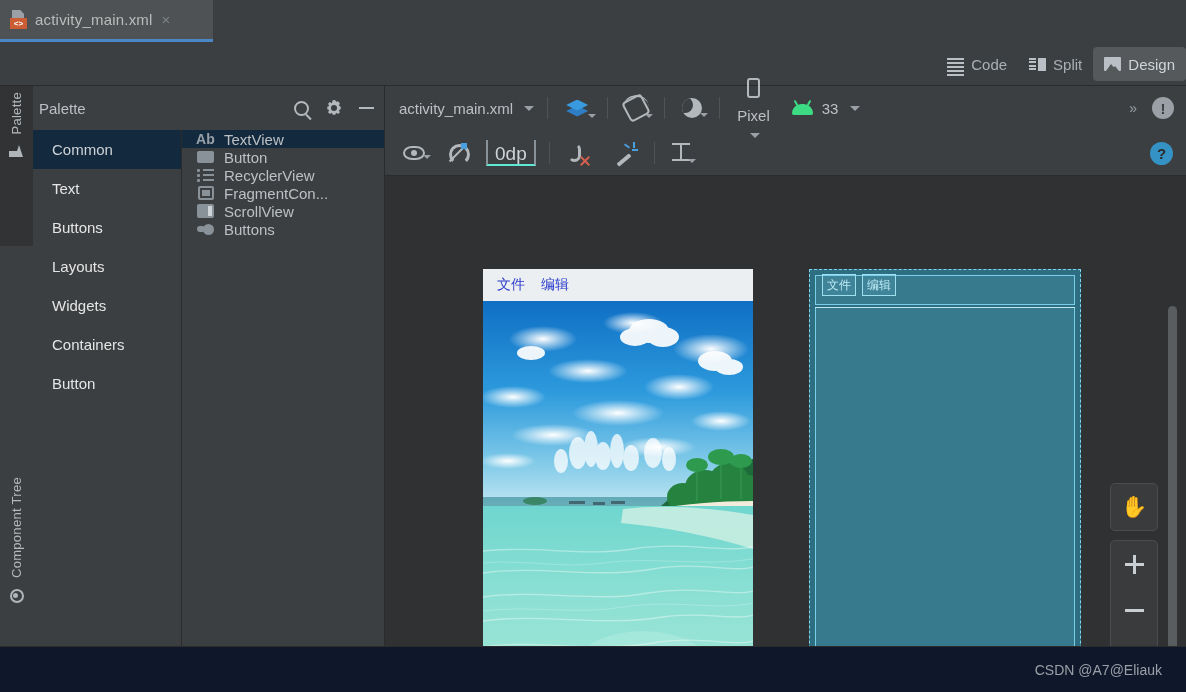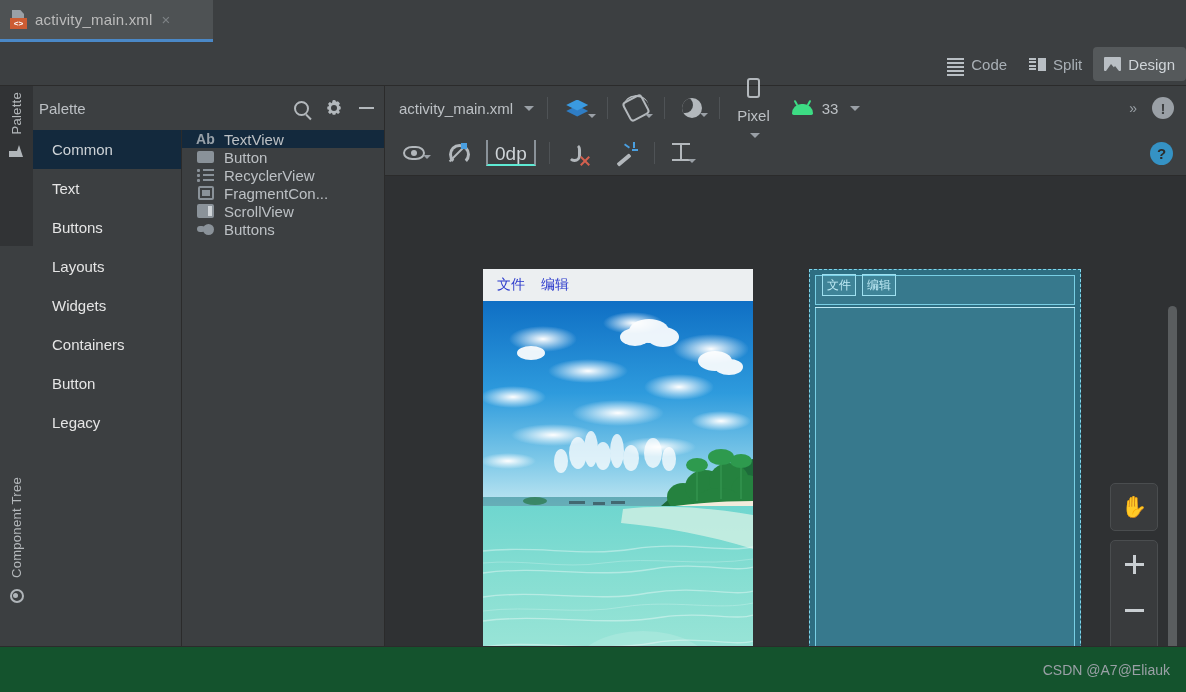--- a/index.html
+++ b/index.html
@@ -237,22 +237,22 @@
   .ic-plus { position:relative; width:19px; height:19px; }
   .ic-plus::before{content:'';position:absolute;left:0;top:8px;width:19px;height:3px;background:#c9ced2;}
   .ic-plus::after{content:'';position:absolute;left:8px;top:0;width:3px;height:19px;background:#c9ced2;}
   .ic-minus { width:19px;height:3px;background:#c9ced2; }
 
   .vscroll { position:absolute; right:9px; top:130px; width:9px; height:390px; background:#5a5d5f; border-radius:5px; }
 
   
   .statusbar {
     position: absolute; left: 0; bottom: 0; width: 1186px; height: 46px;
-    background: #14532d; border-top: 1px solid #2b2b2b;
-    display: flex; align-items: center; justify-content: flex-end; padding-right: 16px;
+    background: #0f172a; border-top: 1px solid #2b2b2b;
+    display: flex; align-items: center; justify-content: flex-end; padding-right: 24px;
   }
   .watermark { color: #9aa0a6; font-size: 14px; }
 </style>
 </head>
 <body>
 
 <div id="app">
 
   <div class="tabbar">
     <div class="tab">
@@ -321,21 +321,20 @@
     </div>
     <div class="palette-body">
       <div class="cat-col">
         <div class="cat selected">Common</div>
         <div class="cat">Text</div>
         <div class="cat">Buttons</div>
         <div class="cat">Layouts</div>
         <div class="cat">Widgets</div>
         <div class="cat">Containers</div>
         <div class="cat">Button</div>
-        <div class="cat">Legacy</div>
       </div>
       <div class="item-col">
         <div class="pitem selected">
           <span class="pi-ico">
               <span class="ab">Ab</span>
             </span>
           <span>TextView</span>
         </div>
         <div class="pitem">
           <span class="pi-ico">

